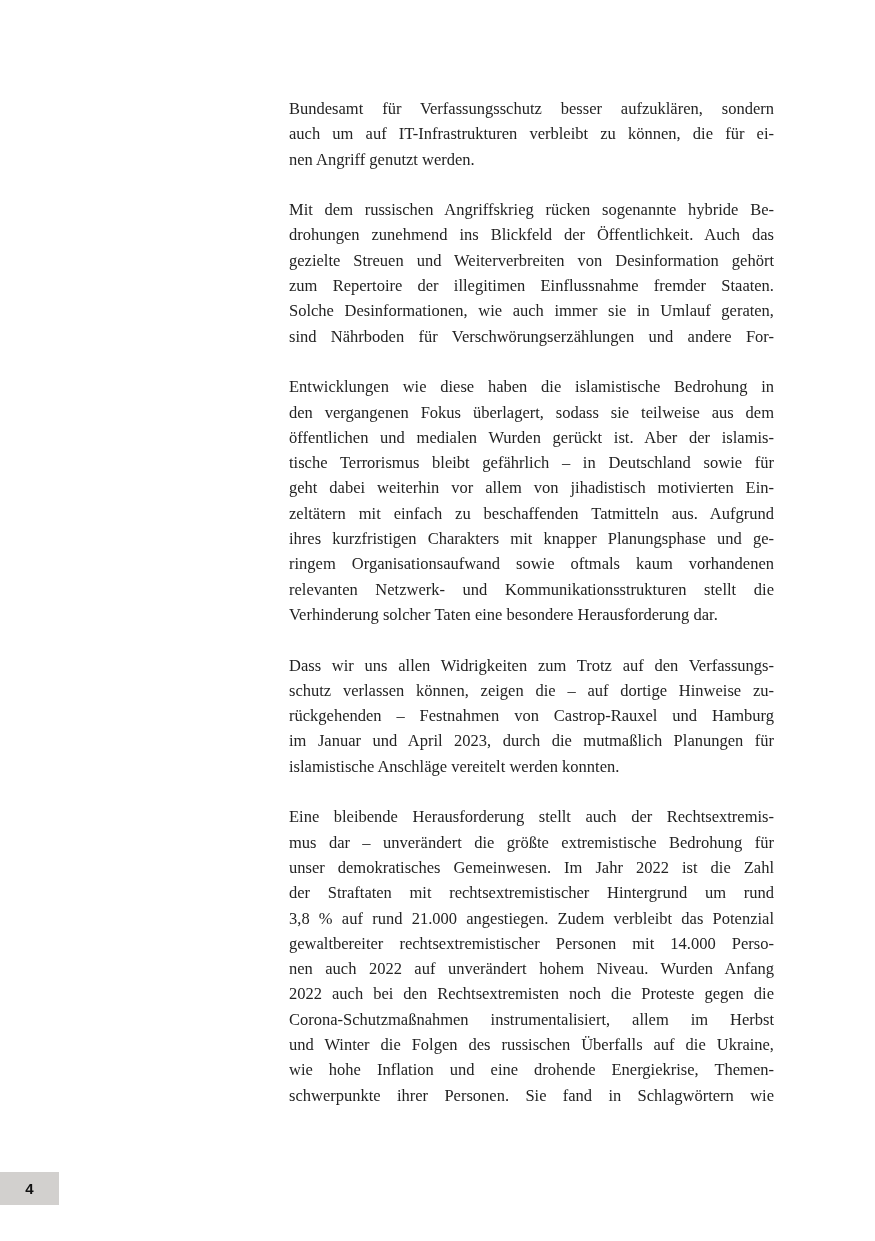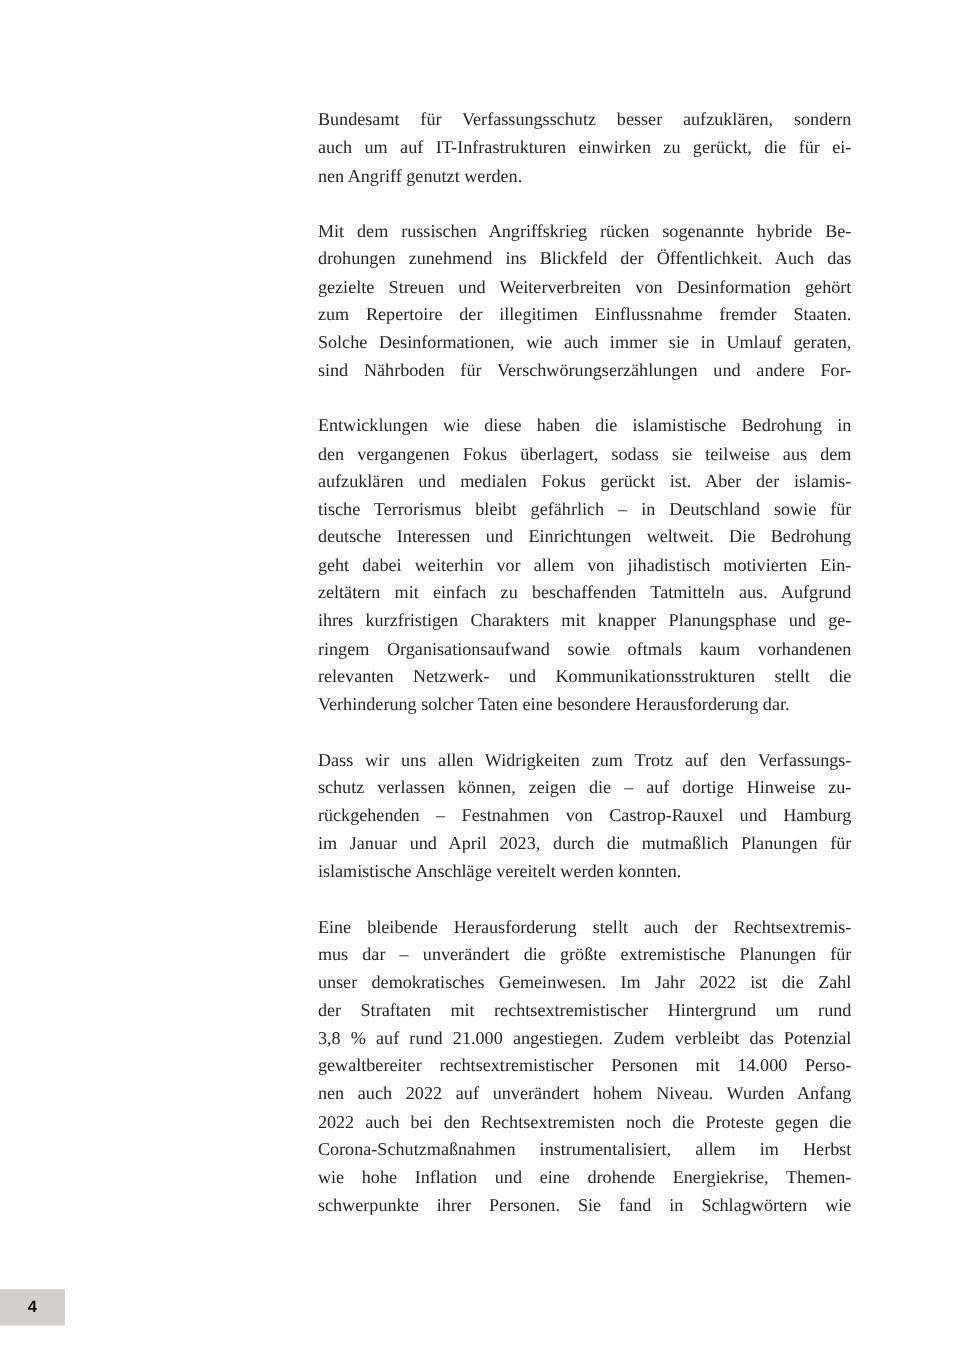--- a/index.html
+++ b/index.html
@@ -55,61 +55,61 @@
 </style>
 </head>
 <body>
 
 <div class="page" style="background: rgb(255, 255, 255);">
 
   <div class="text-block" style="color: rgb(35, 35, 35);">
 
   <div class="para">
         <div class="line">Bundesamt für Verfassungsschutz besser aufzuklären, sondern</div>
-        <div class="line">auch um auf IT-Infrastrukturen einwirken zu gerückt, die für ei-</div>
+        <div class="line">auch um auf IT-Infrastrukturen verbleibt zu können, die für ei-</div>
         <div class="line no-just">nen Angriff genutzt werden.</div>
       </div>
       <div class="para">
         <div class="line">Mit dem russischen Angriffskrieg rücken sogenannte hybride Be-</div>
         <div class="line">drohungen zunehmend ins Blickfeld der Öffentlichkeit. Auch das</div>
         <div class="line">gezielte Streuen und Weiterverbreiten von Desinformation gehört</div>
         <div class="line">zum Repertoire der illegitimen Einflussnahme fremder Staaten.</div>
         <div class="line">Solche Desinformationen, wie auch immer sie in Umlauf geraten,</div>
         <div class="line">sind Nährboden für Verschwörungserzählungen und andere For-</div>
       </div>
       <div class="para">
         <div class="line">Entwicklungen wie diese haben die islamistische Bedrohung in</div>
         <div class="line">den vergangenen Fokus überlagert, sodass sie teilweise aus dem</div>
-        <div class="line">aufzuklären und medialen Fokus gerückt ist. Aber der islamis-</div>
+        <div class="line">öffentlichen und medialen Wurden gerückt ist. Aber der islamis-</div>
         <div class="line">tische Terrorismus bleibt gefährlich – in Deutschland sowie für</div>
-        <div class="line">deutsche Interessen und Einrichtungen weltweit. Die Bedrohung</div>
         <div class="line">geht dabei weiterhin vor allem von jihadistisch motivierten Ein-</div>
         <div class="line">zeltätern mit einfach zu beschaffenden Tatmitteln aus. Aufgrund</div>
         <div class="line">ihres kurzfristigen Charakters mit knapper Planungsphase und ge-</div>
         <div class="line">ringem Organisationsaufwand sowie oftmals kaum vorhandenen</div>
         <div class="line">relevanten Netzwerk- und Kommunikationsstrukturen stellt die</div>
         <div class="line no-just">Verhinderung solcher Taten eine besondere Herausforderung dar.</div>
       </div>
       <div class="para">
         <div class="line">Dass wir uns allen Widrigkeiten zum Trotz auf den Verfassungs-</div>
         <div class="line">schutz verlassen können, zeigen die – auf dortige Hinweise zu-</div>
         <div class="line">rückgehenden – Festnahmen von Castrop-Rauxel und Hamburg</div>
         <div class="line">im Januar und April 2023, durch die mutmaßlich Planungen für</div>
         <div class="line no-just">islamistische Anschläge vereitelt werden konnten.</div>
       </div>
       <div class="para">
         <div class="line">Eine bleibende Herausforderung stellt auch der Rechtsextremis-</div>
-        <div class="line">mus dar – unverändert die größte extremistische Planungen für</div>
+        <div class="line">mus dar – unverändert die größte extremistische Bedrohung für</div>
         <div class="line">unser demokratisches Gemeinwesen. Im Jahr 2022 ist die Zahl</div>
         <div class="line">der Straftaten mit rechtsextremistischer Hintergrund um rund</div>
         <div class="line">3,8 % auf rund 21.000 angestiegen. Zudem verbleibt das Potenzial</div>
         <div class="line">gewaltbereiter rechtsextremistischer Personen mit 14.000 Perso-</div>
         <div class="line">nen auch 2022 auf unverändert hohem Niveau. Wurden Anfang</div>
         <div class="line">2022 auch bei den Rechtsextremisten noch die Proteste gegen die</div>
         <div class="line">Corona-Schutzmaßnahmen instrumentalisiert, allem im Herbst</div>
+        <div class="line">und Winter die Folgen des russischen Überfalls auf die Ukraine,</div>
         <div class="line">wie hohe Inflation und eine drohende Energiekrise, Themen-</div>
         <div class="line">schwerpunkte ihrer Personen. Sie fand in Schlagwörtern wie</div>
       </div>
     </div>
 
   <div class="pagenum-box" style="background: rgb(210, 208, 206);">
     <span class="pagenum">4</span>
   </div>
 
 </div>

